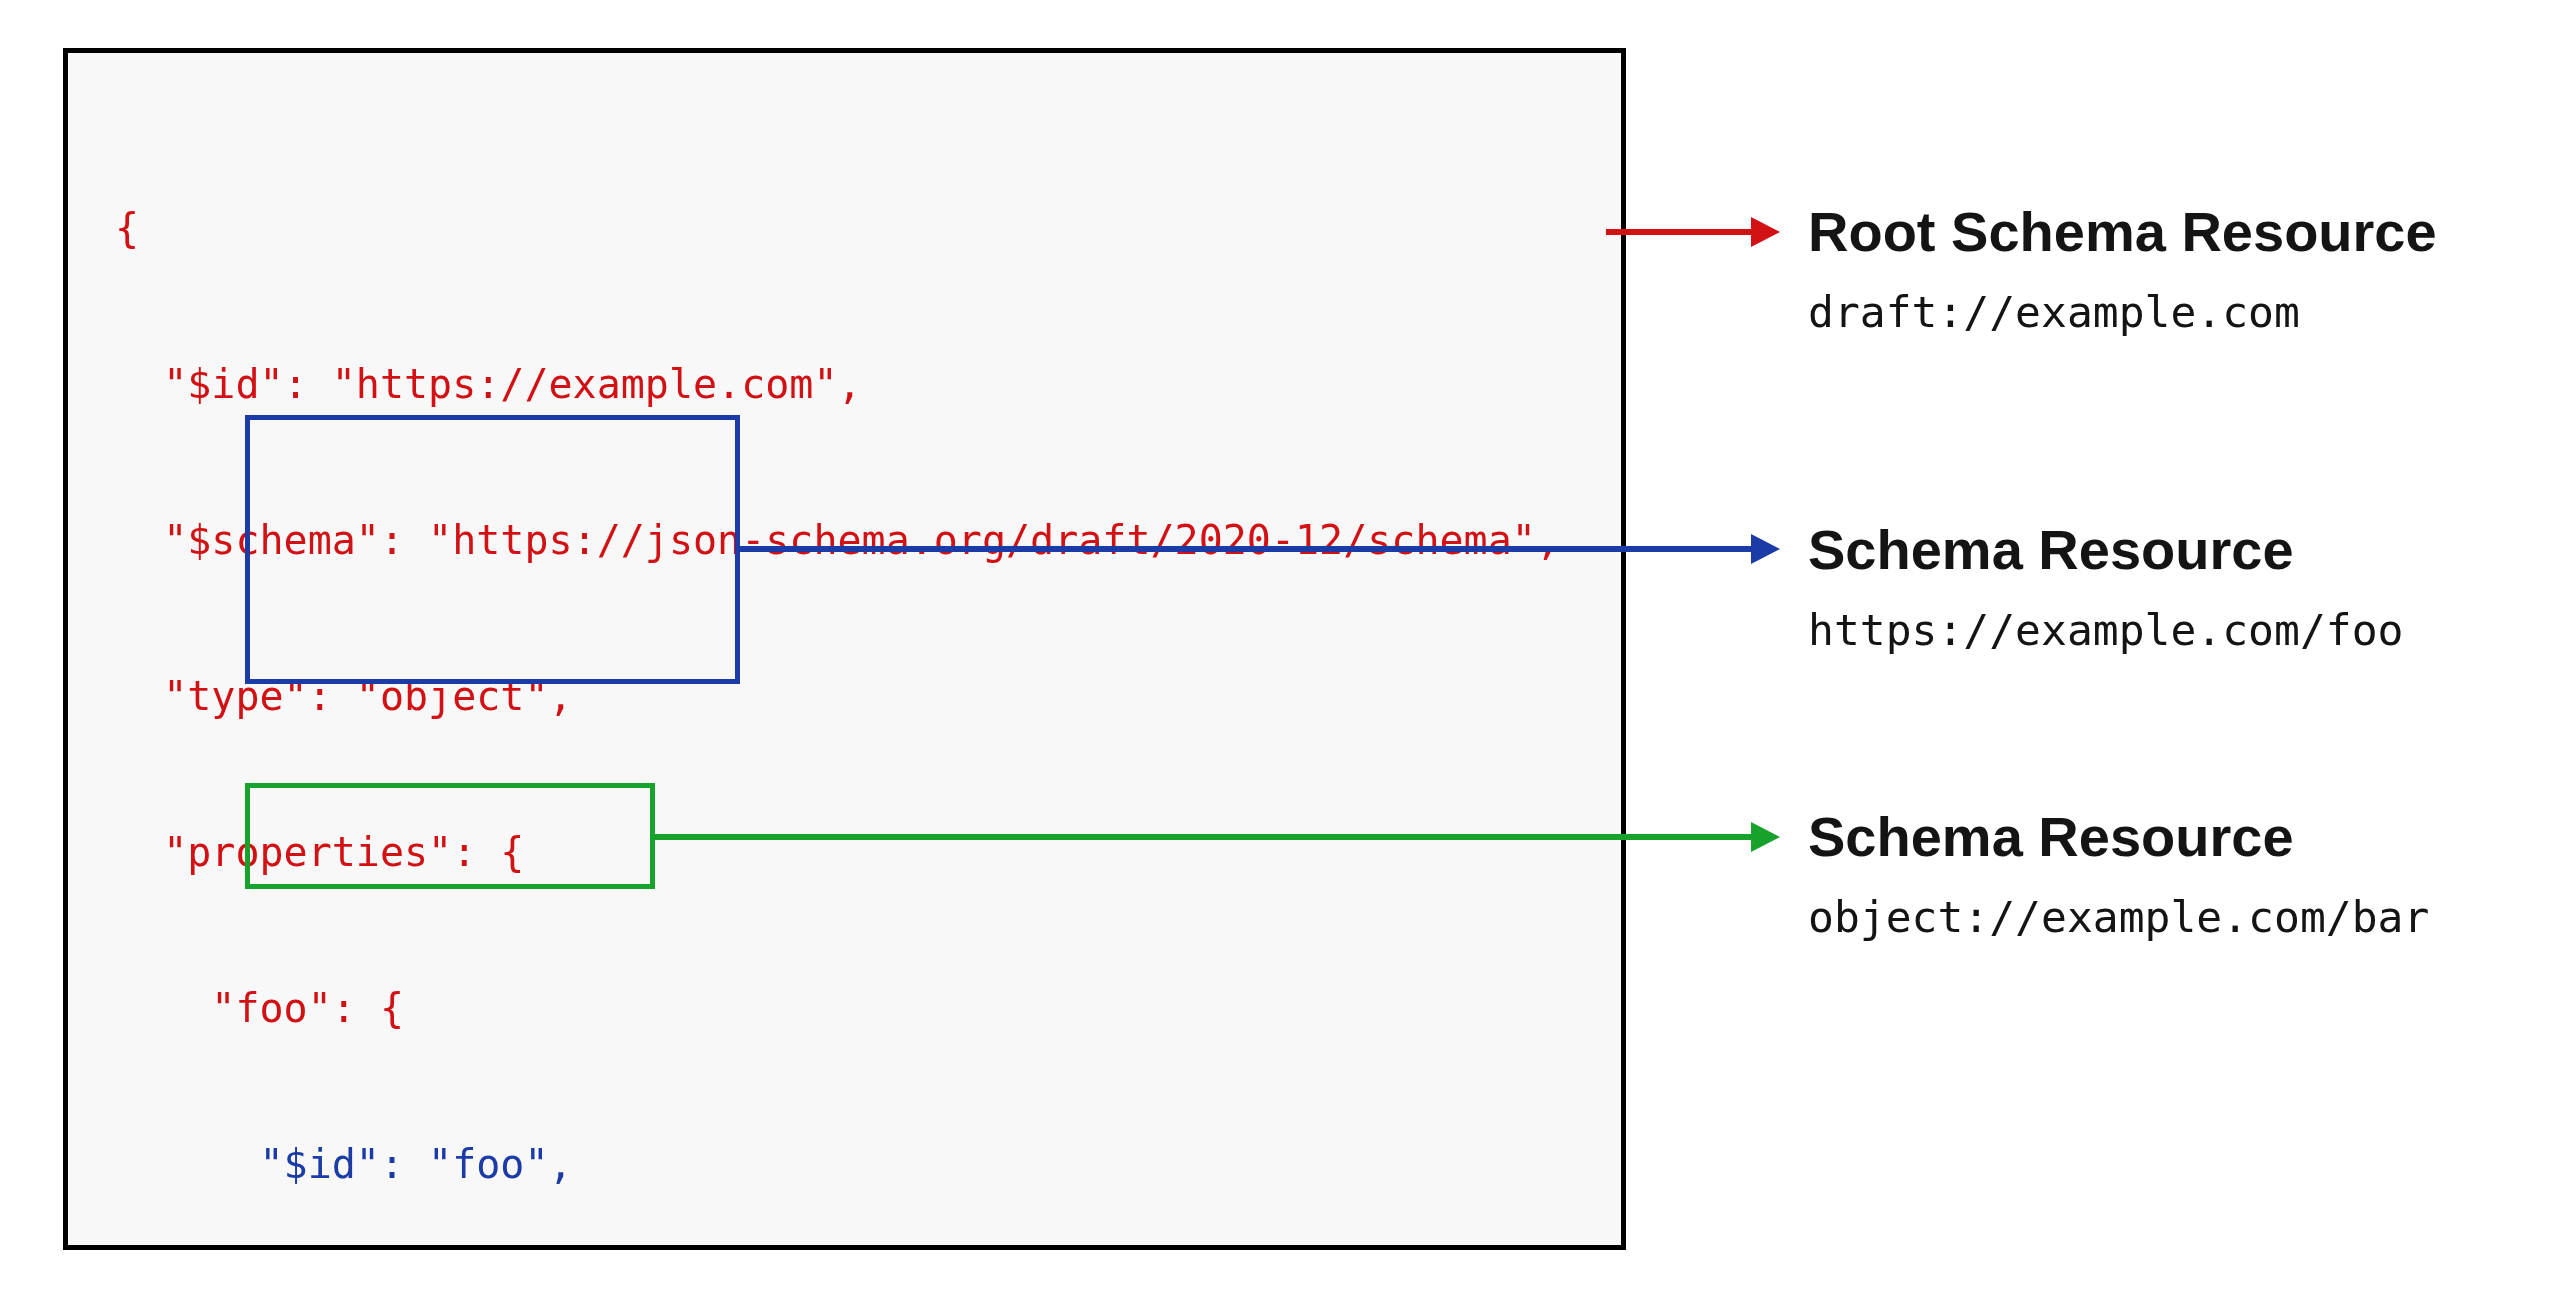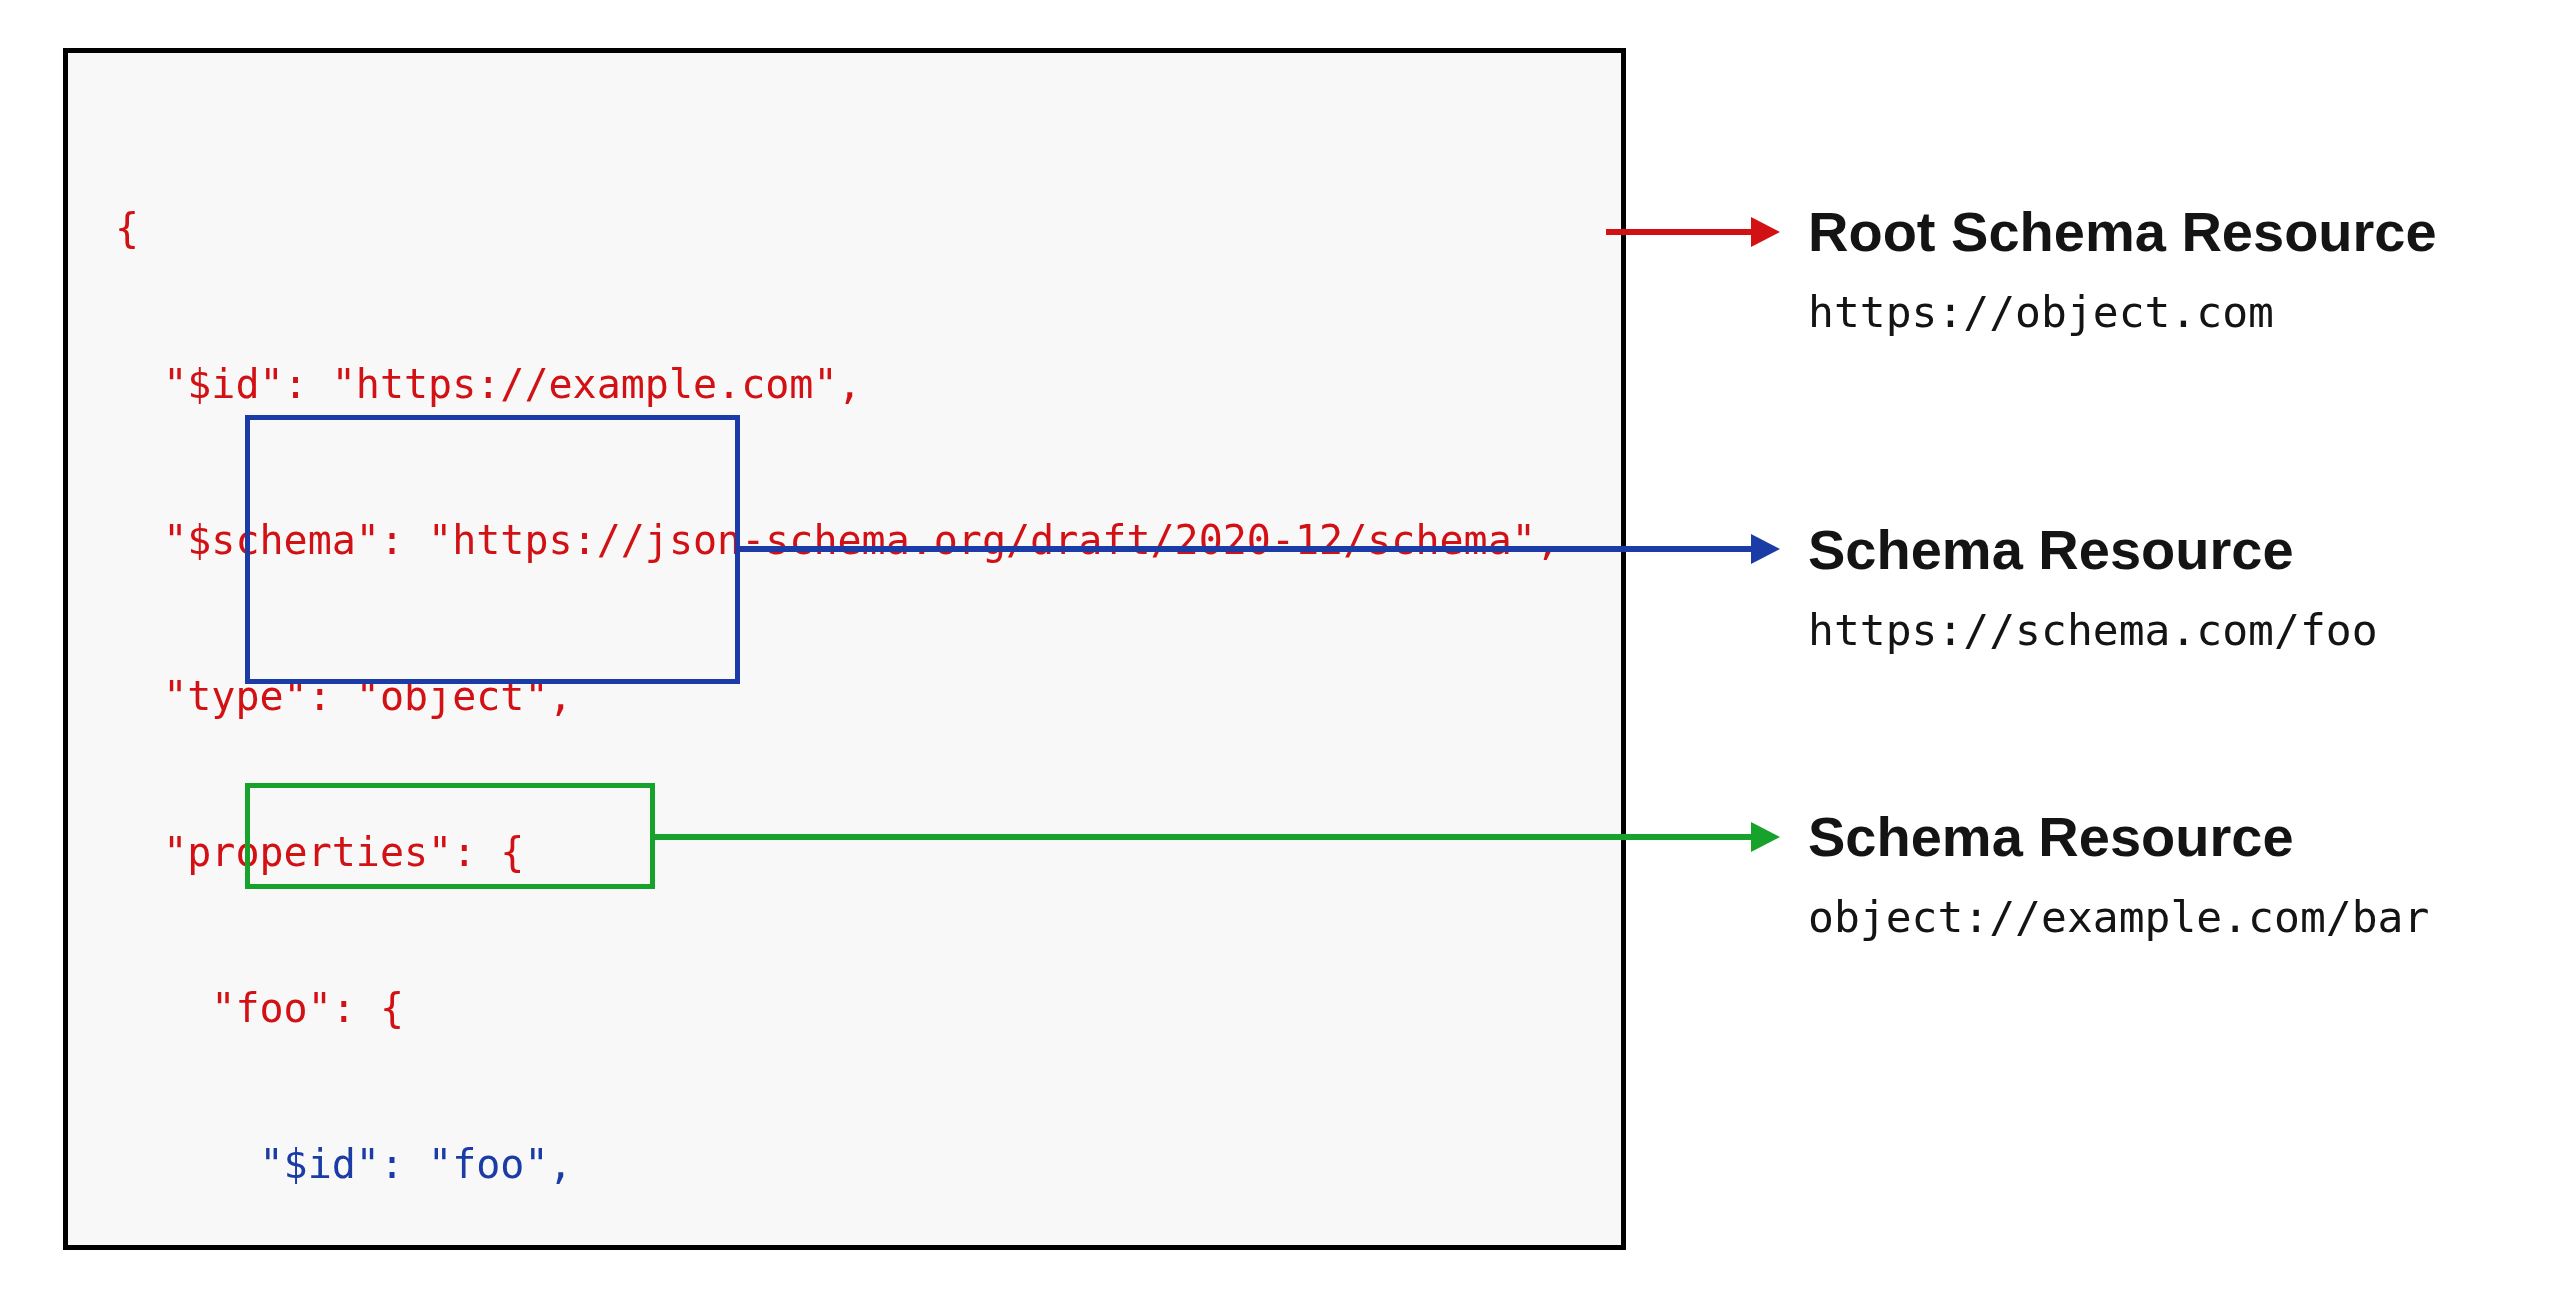--- a/index.html
+++ b/index.html
@@ -151,26 +151,26 @@
 
   <div class="hl-box hl-blue"></div>
   <div class="hl-box hl-green"></div>
 
   <div class="arrow a-red"></div>
   <div class="arrow a-blue"></div>
   <div class="arrow a-green"></div>
 
   <div class="ann ann-1">
     <div class="ann-title">Root Schema Resource</div>
-    <div class="ann-url">https://object.com</div>
+    <div class="ann-url">draft://example.com</div>
   </div>
 
   <div class="ann ann-2">
     <div class="ann-title">Schema Resource</div>
-    <div class="ann-url">https://schema.com/foo</div>
+    <div class="ann-url">https://example.com/foo</div>
   </div>
 
   <div class="ann ann-3">
     <div class="ann-title">Schema Resource</div>
     <div class="ann-url">object://example.com/bar</div>
   </div>
 
 </div>
 
 

